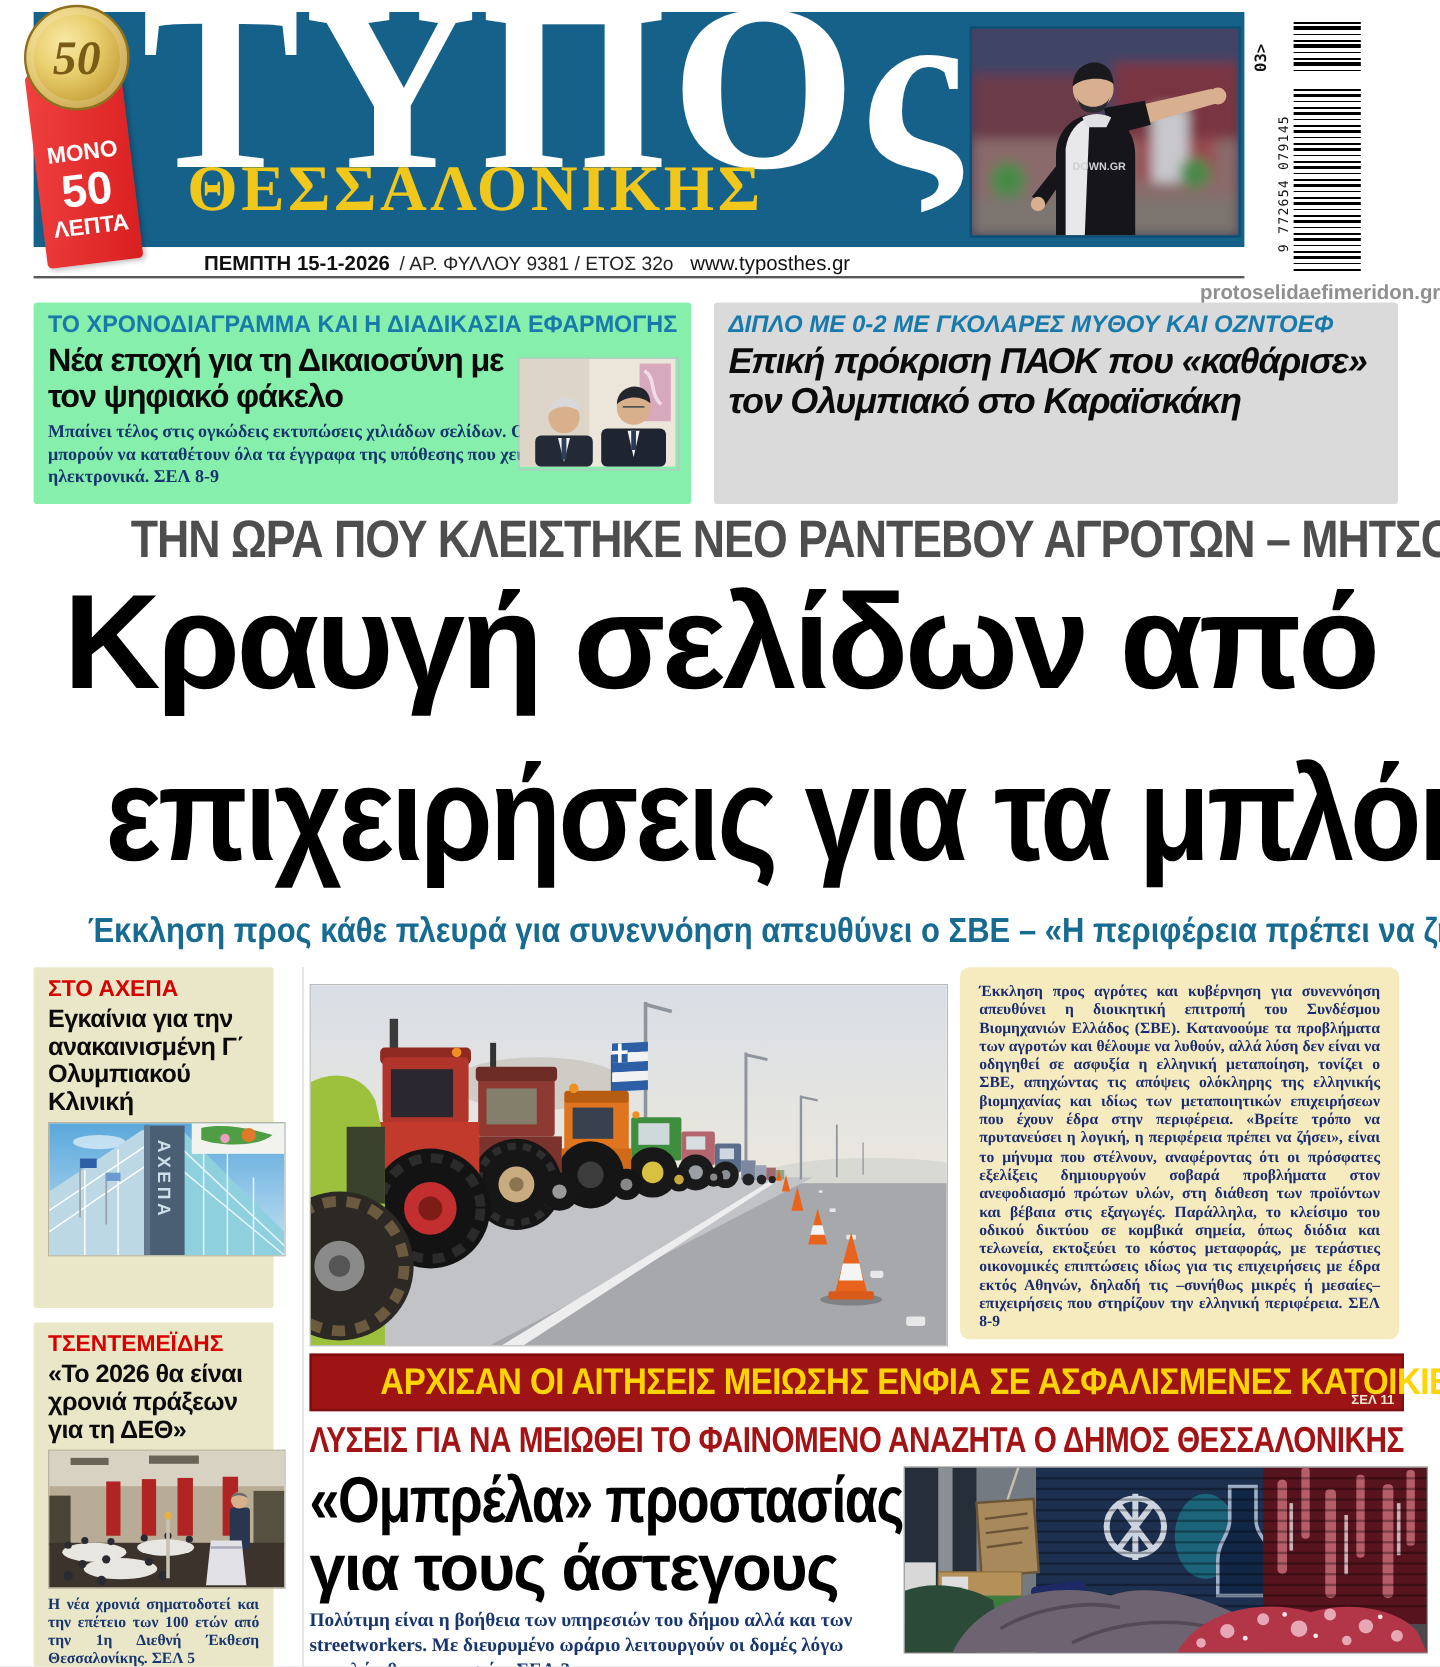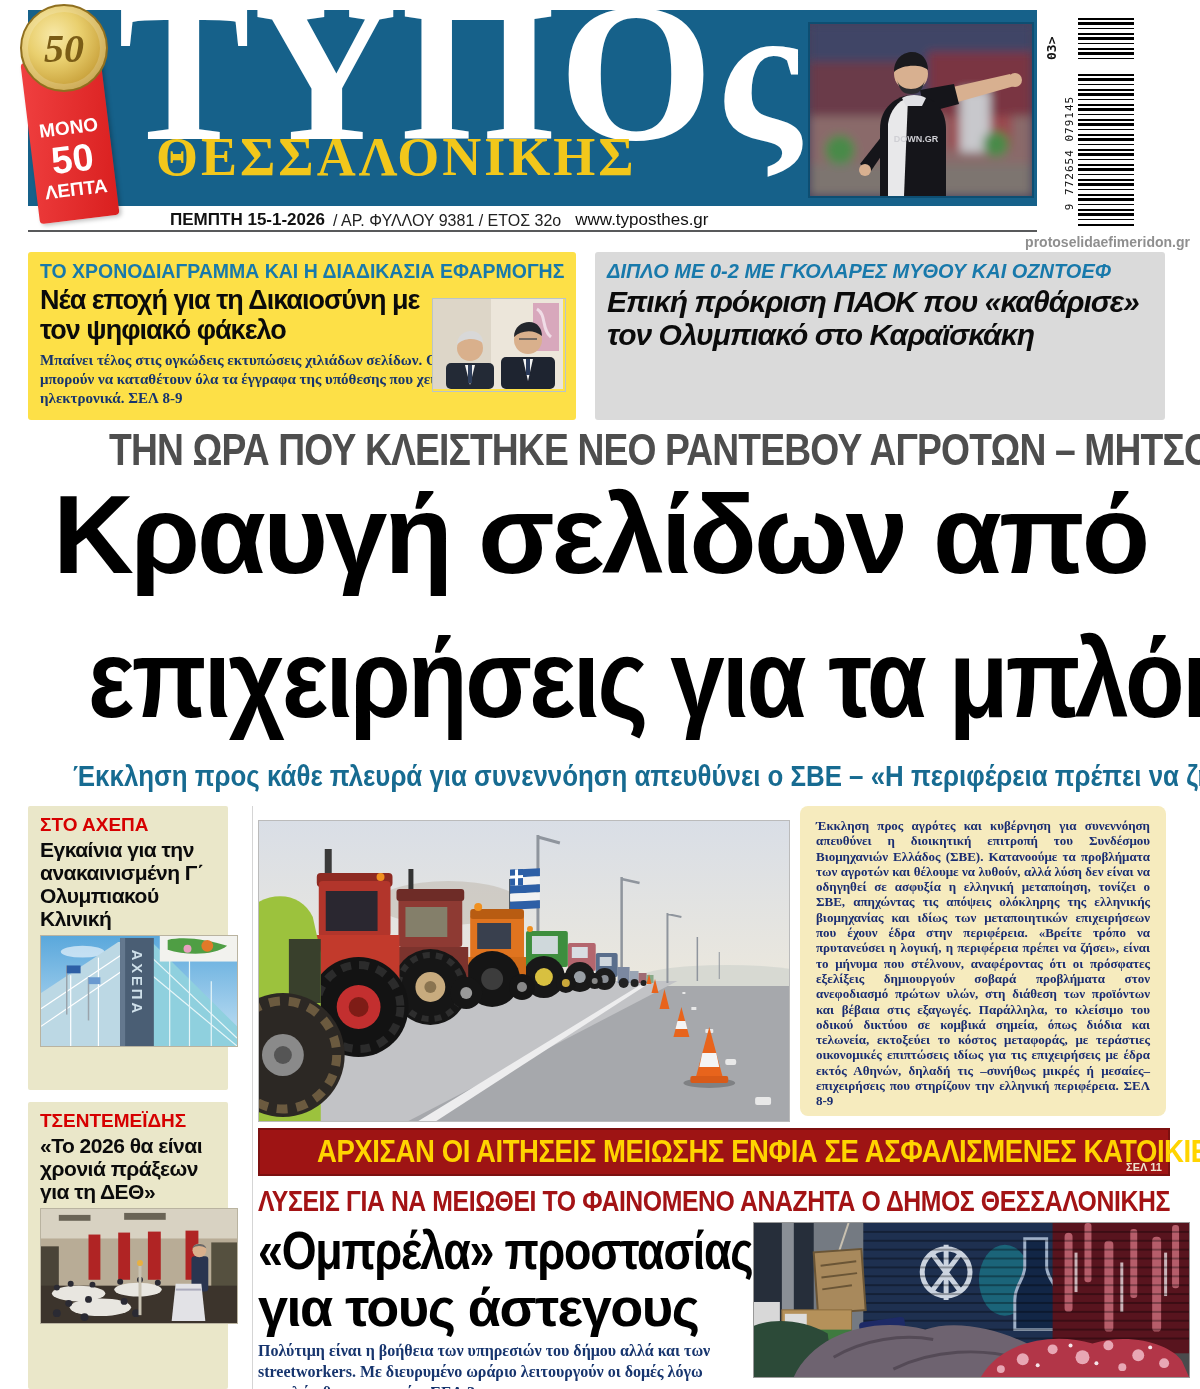--- a/index.html
+++ b/index.html
@@ -31,25 +31,25 @@
   .dateline .d1{font-weight:bold;color:#111;}
   .dateline .d2{color:#222;font-size:16px;}
   .dateline .d3{font-weight:normal;color:#111;margin-left:6px;}
   .bc-bars{background:repeating-linear-gradient(180deg,#000 0 2px,#fff 2px 4px,#000 4px 7px,#fff 7px 10px,#000 10px 11px,#fff 11px 15px);}
   .bc-top{left:1078px;top:18px;width:56px;height:44px;}
   .bc-main{left:1078px;top:74px;width:56px;height:152px;}
   .bc-label{left:1030px;top:32px;width:42px;height:14px;transform:rotate(-90deg);
             font-family:"DejaVu Sans Mono",monospace;font-weight:bold;font-size:13px;color:#111;}
   .bc-num{left:988px;top:146px;width:164px;height:14px;transform:rotate(-90deg);
           font-family:"DejaVu Sans Mono",monospace;font-size:11px;color:#111;letter-spacing:1px;text-align:center;}
-  .watermark{left:1000px;top:234px;width:190px;text-align:right;font-size:14px;font-weight:bold;color:#8f8f8f;}
+  .watermark{left:1000px;top:234px;width:190px;text-align:right;font-size:17px;font-weight:bold;color:#8f8f8f;}
 
   
   .teaser{box-sizing:border-box;padding:8px 12px;border-radius:3px;}
-  .teaser-left{left:28px;top:252px;width:548px;height:168px;background:#fde047;}
+  .teaser-left{left:28px;top:252px;width:548px;height:168px;background:#86efac;}
   .teaser-right{left:595px;top:252px;width:570px;height:168px;background:#dadada;font-style:italic;}
   .tz-kicker{font-weight:bold;font-size:20px;color:#1879ab;line-height:22px;}
   .tz-head{font-weight:bold;font-size:27px;line-height:30px;color:#0b0b0b;letter-spacing:-1px;margin-top:3px;}
   .teaser-left .tz-head{width:392px;}
   .tz-body{font-family:"Liberation Serif",serif;font-weight:bold;font-size:15px;line-height:19px;
            color:#17356e;margin-top:6px;}
   .tz-photo{position:absolute;right:10px;top:46px;width:132px;height:92px;border:1px solid #b9c4c9;}
 
   
   .lead-kicker{left:0;top:424px;width:1200px;text-align:center;}
@@ -277,20 +277,21 @@
           <circle cx="96" cy="106" r="4"></circle>
       </g>
       <line x1="100" y1="58" x2="100" y2="108" stroke="#c8c2b2" stroke-width="3"></line>
       <circle cx="100" cy="55" r="3" fill="#e8b040"></circle>
       <rect x="152" y="48" width="17" height="36" rx="3" fill="#2a3550"></rect>
       <circle cx="160" cy="42" r="7" fill="#d9b08c"></circle>
       <path d="M153,40 C154,34 166,34 167,40 C162,37 157,37 153,40 Z" fill="#6a6a6a"></path>
       <polygon points="136,76 162,76 166,114 132,114" fill="#e2e2e6"></polygon>
       <line x1="136" y1="82" x2="162" y2="82" stroke="#aab" stroke-width="2"></line>
     </svg>
+    <div class="side-body">Η νέα χρονιά σηματοδοτεί και την επέτειο των 100 ετών από την 1η Διεθνή Έκθεση Θεσσαλονίκης. ΣΕΛ 5</div>
   </div>
 
   <div class="abs lead-photo">
     <svg width="530" height="300" viewBox="0 0 532 300" preserveAspectRatio="none">
       <defs>
           <linearGradient id="skyg" x1="0" y1="0" x2="0" y2="1">
         <stop offset="0" stop-color="#d9dee6"></stop>
             <stop offset="1" stop-color="#ece8dd"></stop>
           </linearGradient>
         </defs>

